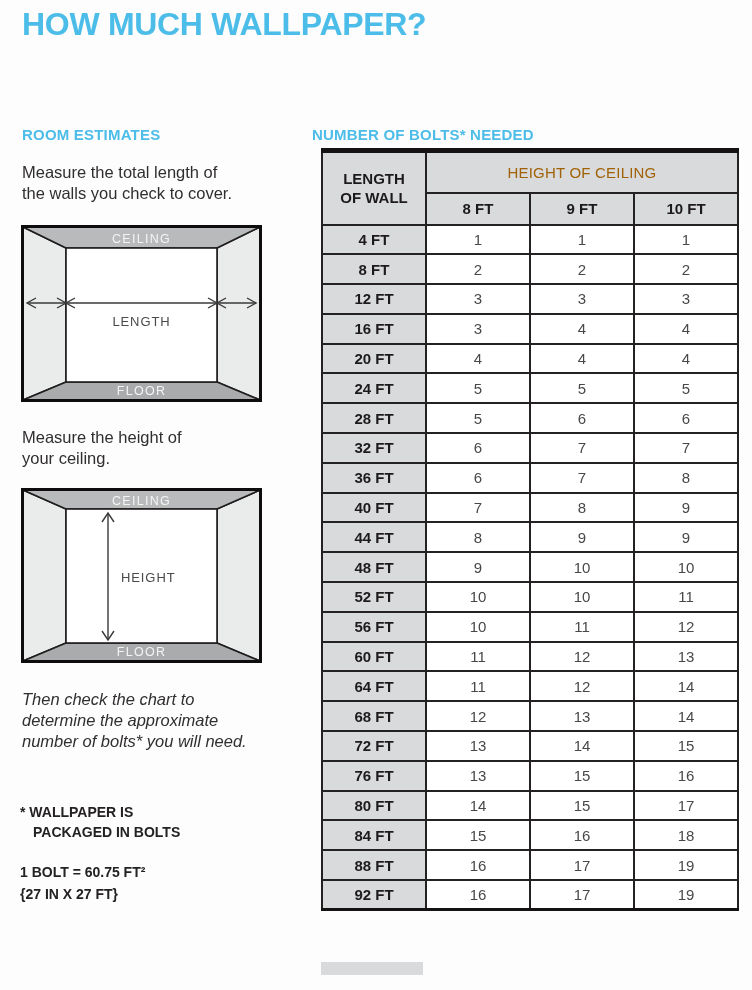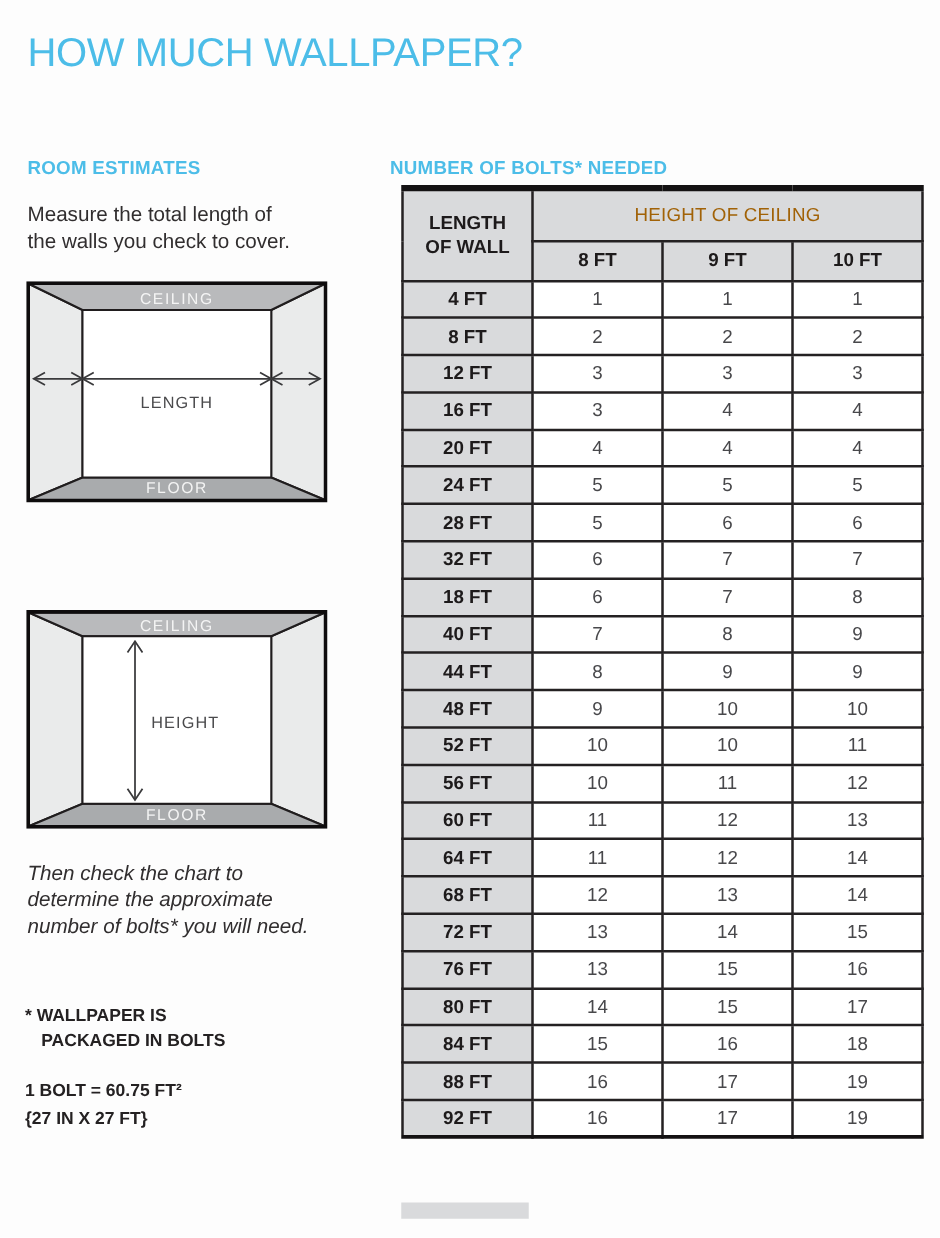--- a/index.html
+++ b/index.html
@@ -3,22 +3,22 @@
 <meta charset="utf-8">
 <style>
   * { margin:0; padding:0; box-sizing:border-box; }
   body { background:#ffffff; font-family:"Liberation Sans", sans-serif; }
   .page {
     position:relative; width:752px; height:990px; background:#fdfdfd;
     overflow:hidden; color:#2a2728;
     --accent:#4cbde8; --cellgray:#d9dadc; --ink:#242122;
   }
   .page-title {
-    position:absolute; left:22px; top:24px;
-    font-size:32px; font-weight:400; letter-spacing:-0.3px; color:var(--accent);
+    position:absolute; left:22px; top:6px;
+    font-size:32px; font-weight:700; letter-spacing:-0.3px; color:var(--accent);
   }
   .section-heading {
     position:absolute; font-size:15px; font-weight:700; letter-spacing:0.2px; color:var(--accent);
   }
   #room-estimates-heading { left:22px; top:126px; }
   #bolts-heading { left:312px; top:126px; width:416px; text-align:left; }
   .body-text {
     position:absolute; left:22px; width:280px;
     font-size:16.5px; line-height:21px; color:#312e2f; white-space:pre-line;
   }
@@ -100,20 +100,22 @@
       <polyline points="15,73 6,78 15,83"></polyline>
       <polyline points="36,73 45,78 36,83"></polyline>
       <polyline points="54,73 45,78 54,83"></polyline>
       <polyline points="187,73 196,78 187,83"></polyline>
       <polyline points="205,73 196,78 205,83"></polyline>
       <polyline points="226,73 235,78 226,83"></polyline>
     </g>
     <text class="dim-label" x="120.5" y="101" text-anchor="middle">LENGTH</text>
   </svg>
 
+  <p class="body-text" id="para-height">Measure the height of
+your ceiling.</p>
 
   <svg class="diagram" id="diagram-height" width="241" height="175" viewBox="0 0 241 175">
     <g stroke="#201d1e" stroke-width="1.6">
       <polygon points="2,2 45,21 45,155 2,173" fill="#eaebeb"></polygon>
       <polygon points="239,2 196,21 196,155 239,173" fill="#eaebeb"></polygon>
       <polygon points="2,2 239,2 196,21 45,21" fill="#b9babc"></polygon>
       <polygon points="2,173 239,173 196,155 45,155" fill="#a9abad"></polygon>
       <rect x="45" y="21" width="151" height="134" fill="#ffffff"></rect>
     </g>
     <rect x="1.5" y="1.5" width="238" height="172" fill="none" stroke="#0e0c0d" stroke-width="3"></rect>
@@ -200,21 +202,21 @@
             <td class="val">6</td>
             <td class="val">6</td>
           </tr>
           <tr>
             <td class="rowlabel">32 FT</td>
             <td class="val">6</td>
             <td class="val">7</td>
             <td class="val">7</td>
           </tr>
           <tr>
-            <td class="rowlabel">18 FT</td>
+            <td class="rowlabel">36 FT</td>
             <td class="val">6</td>
             <td class="val">7</td>
             <td class="val">8</td>
           </tr>
           <tr>
             <td class="rowlabel">40 FT</td>
             <td class="val">7</td>
             <td class="val">8</td>
             <td class="val">9</td>
           </tr>

